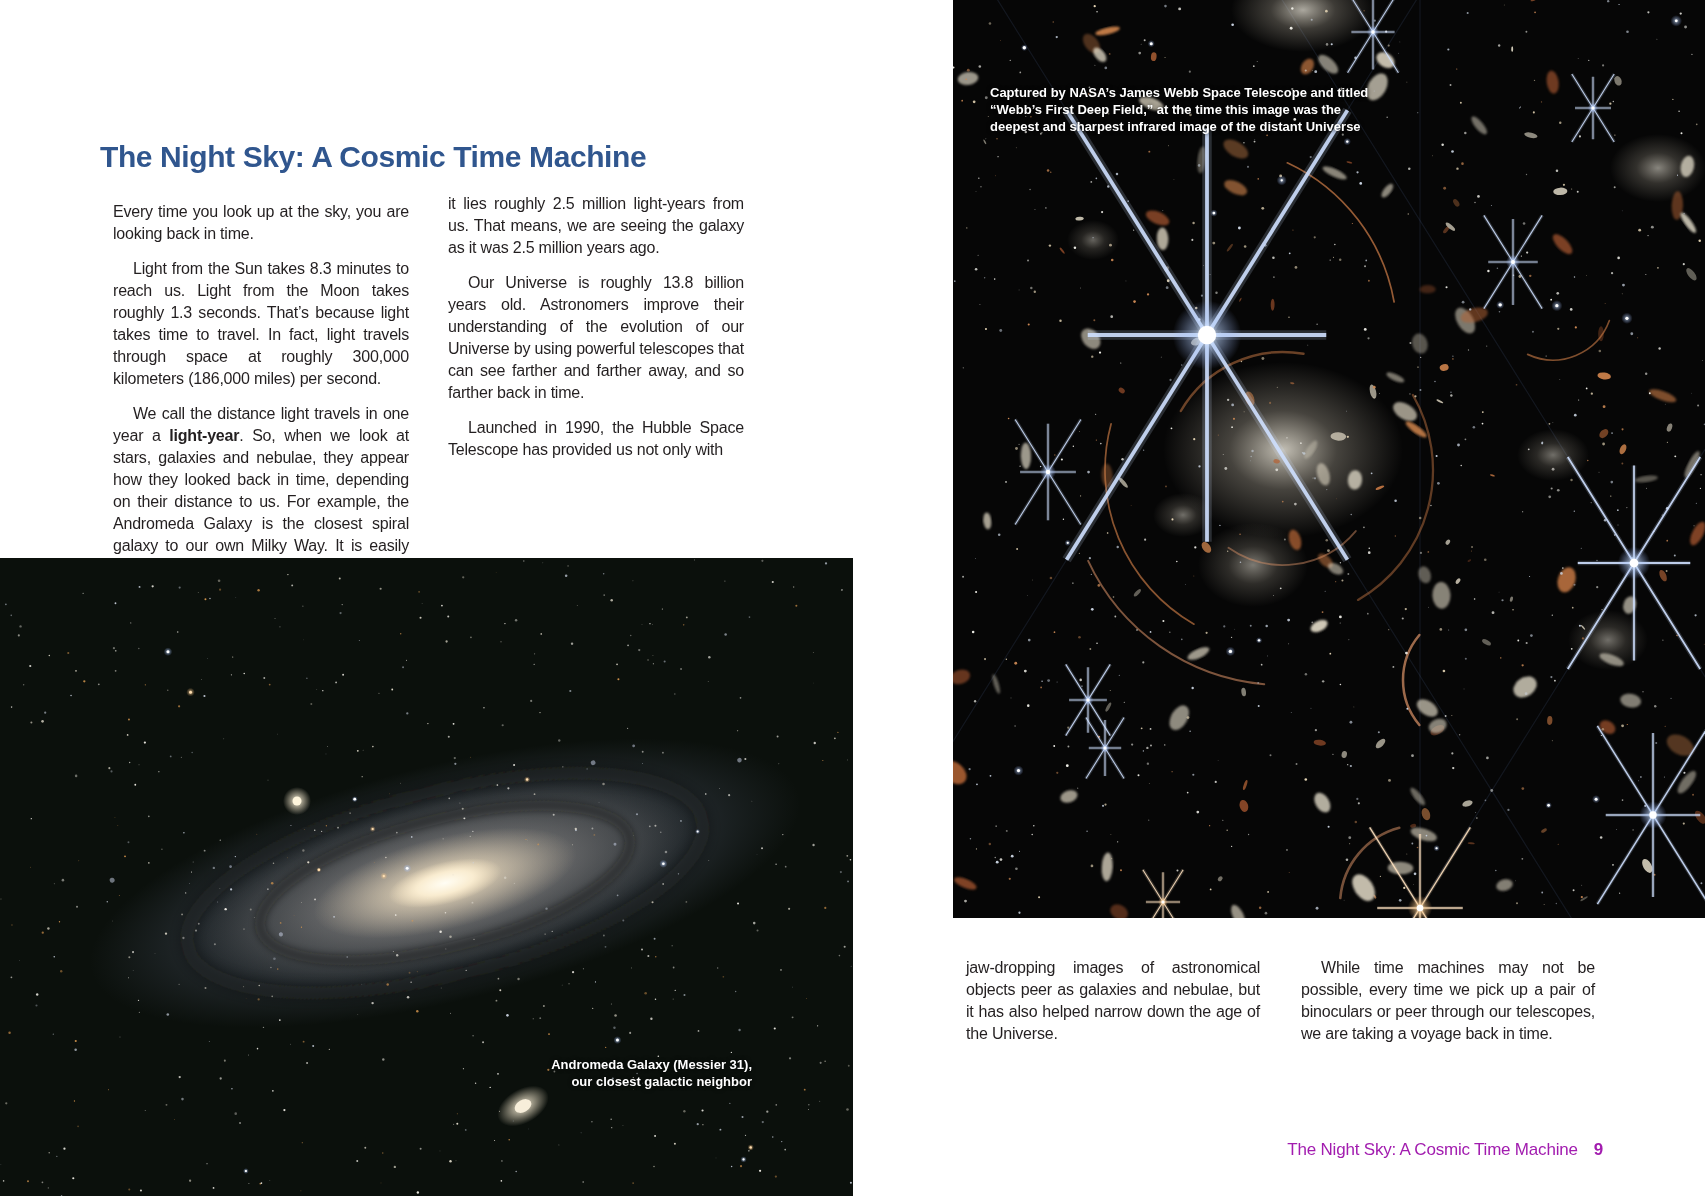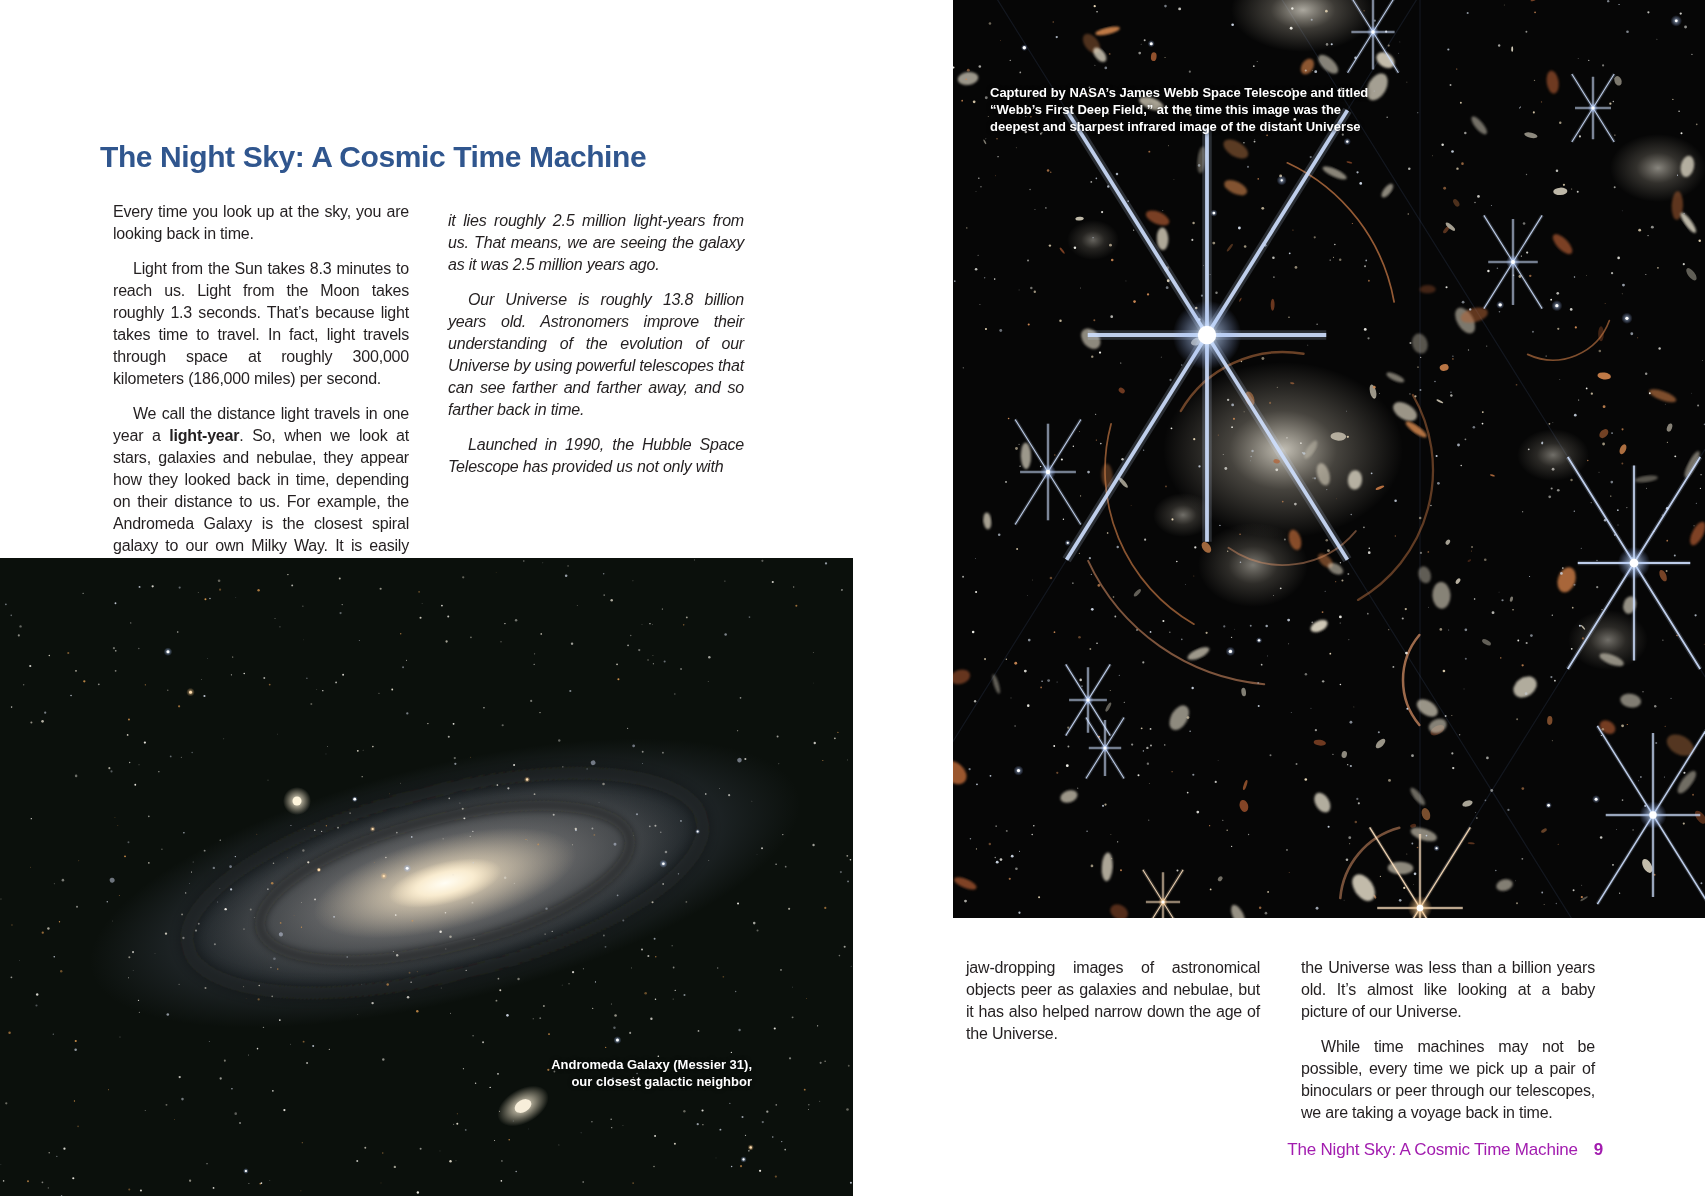--- a/index.html
+++ b/index.html
@@ -5,21 +5,21 @@
   html,body{margin:0;padding:0;background:#ffffff;}
   .page{position:relative;width:1705px;height:1196px;background:#ffffff;overflow:hidden;
         font-family:"Liberation Sans",sans-serif;color:#231f20;}
   .title{position:absolute;left:100px;top:120px;width:700px;
          font-size:30px;font-weight:700;letter-spacing:-0.4px;color:#30568e;}
   .col{position:absolute;font-size:16px;line-height:22px;text-align:justify;
        letter-spacing:-0.2px;hyphens:auto;-webkit-hyphens:auto;}
   .col p{margin:13px;}
   .col p.indent{text-indent:20px;}
   .col1{left:100px;top:188px;width:322px;}
-  .col2{left:435px;top:197px;width:322px;font-style:italic;}
+  .col2{left:435px;top:180px;width:322px;}
   .col3{left:953px;top:944px;width:320px;}
   .col4{left:1288px;top:944px;width:320px;}
   figure{margin:0;position:absolute;}
   .andromeda{left:0;top:558px;width:853px;height:638px;background:#404040;}
   .webb{left:953px;top:0;width:752px;height:918px;background:#be185d;border-radius:30px;}
   .imgwrap,.imgwrap svg{position:absolute;left:0;top:0;width:100%;height:100%;display:block;}
   figcaption{position:absolute;color:#ffffff;font-weight:700;font-size:13px;line-height:17px;
              text-shadow:0 0 4px rgba(0,0,0,.9);}
   .andromeda figcaption{right:101px;top:498px;text-align:right;}
   .webb figcaption{left:37px;top:84px;text-align:left;}
@@ -1753,21 +1753,20 @@
     <figcaption>
       <div>Andromeda Galaxy (Messier 31),</div>
       <div>our closest galactic neighbor</div>
     </figcaption>
   </figure>
 
   <div class="col col3">
       <p>jaw-dropping images of astronomical objects peer as galaxies and nebulae, but it has also helped narrow down the age of the Universe.</p>
     </div>
   <div class="col col4">
-      <p>the Universe was less than a billion years old. It’s almost like looking at a baby picture of our Universe.</p>
       <p class="indent">While time machines may not be possible, every time we pick up a pair of binoculars or peer through our telescopes, we are taking a voyage back in time.</p>
     </div>
 
   <div class="footer">
     <span>The Night Sky: A Cosmic Time Machine</span><span class="pagenum">9</span>
   </div>
 
 </div>
 
 </body></html>

